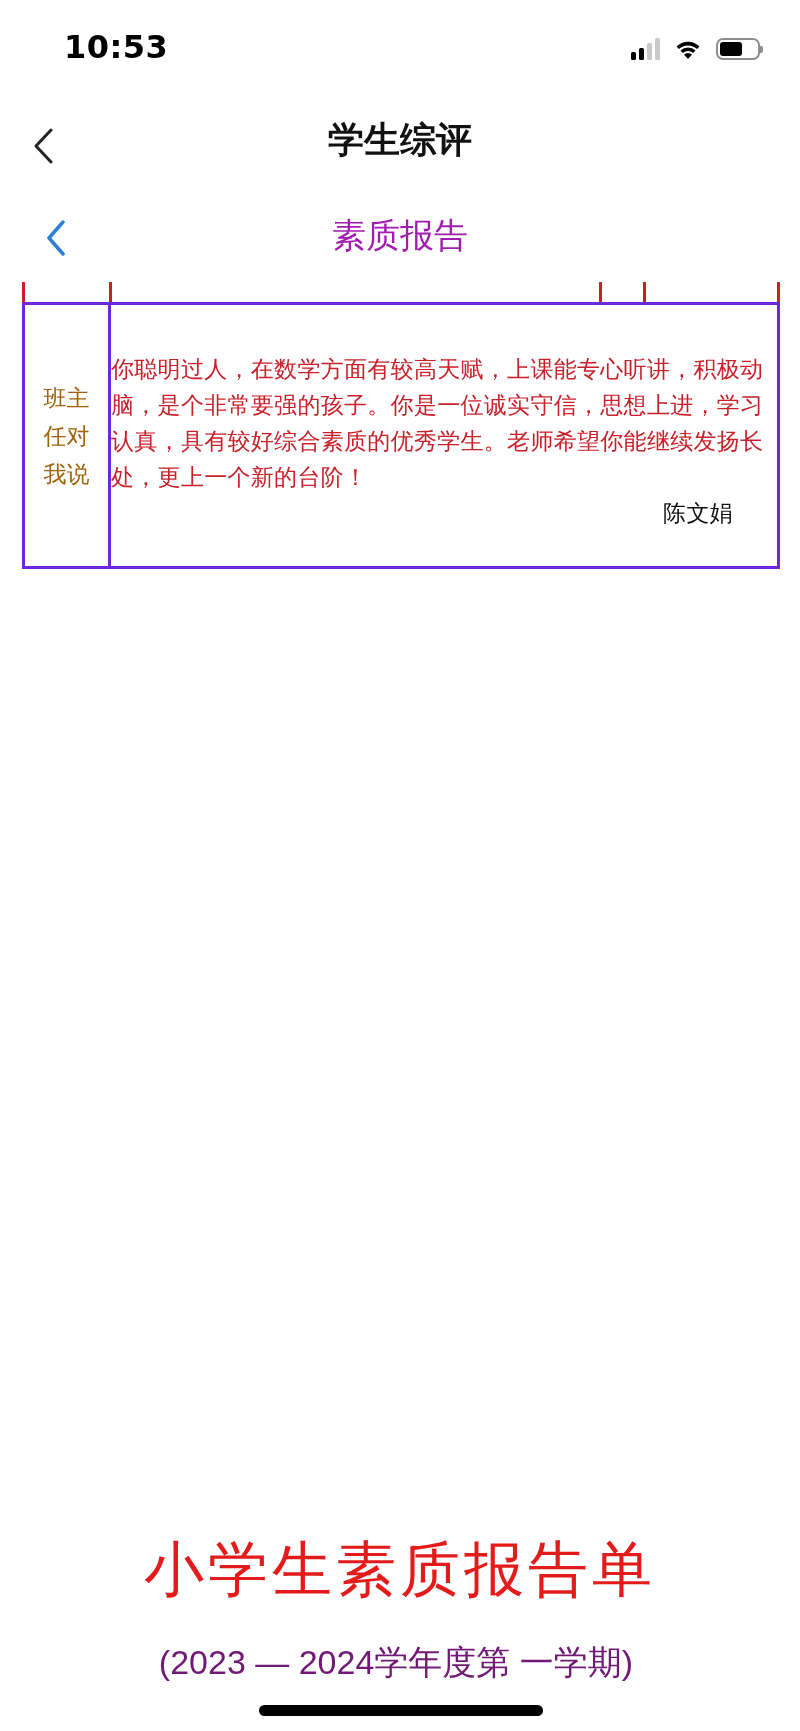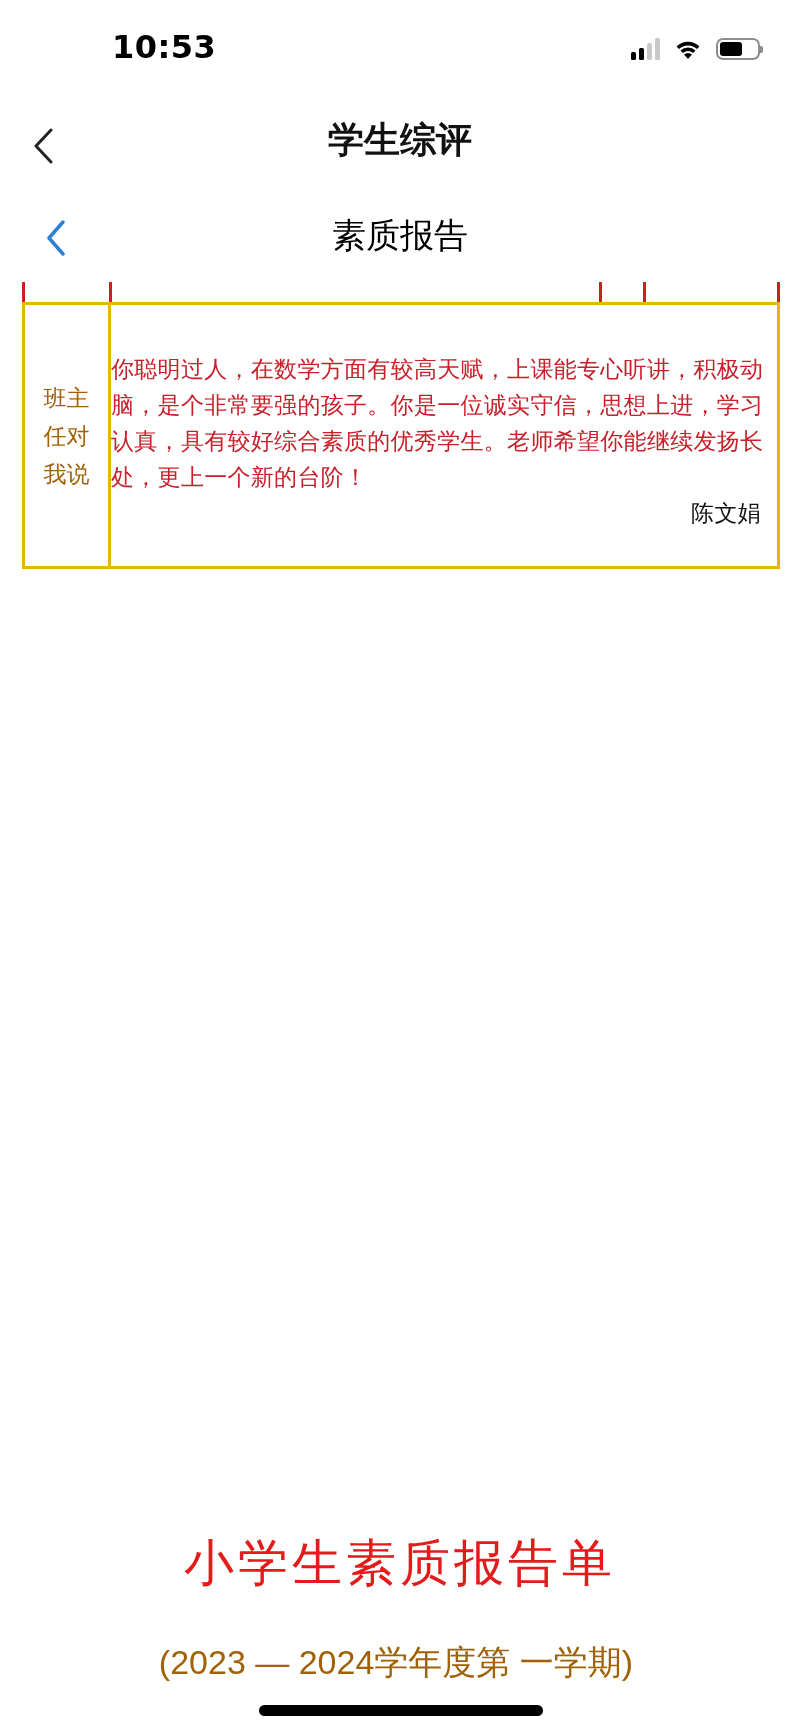--- a/index.html
+++ b/index.html
@@ -19,21 +19,20 @@
     left: 0; top: 0;
     width: 800px; height: 100px;
   }
   .status-time {
     position: absolute;
     left: 64px; top: 28px;
     font-size: 32px;
     font-weight: bold;
     color: #000;
     letter-spacing: 0.5px;
-    margin-left: 48px;
   }
   .status-icons {
     position: absolute;
     right: 40px; top: 38px;
     display: flex;
     align-items: center;
     gap: 14px;
   }
   .signal {
     display: flex;
@@ -86,21 +85,21 @@
     justify-content: center;
     pointer-events: none;
   }
   .nav-bar.primary .nav-title {
     font-size: 36px;
     font-weight: bold;
     color: #111;
   }
   .nav-bar.secondary .nav-title {
     font-size: 34px;
-    color: #000000;
+    color: #a21caf;
   }
   .back-btn {
     position: absolute;
     top: 16px;
     width: 48px;
     height: 48px;
     display: flex;
     align-items: center;
     justify-content: center;
     cursor: pointer;
@@ -130,21 +129,21 @@
   }
   table.comments {
     position: absolute;
     left: 22px;
     top: 22px;
     width: 758px;
     border-collapse: collapse;
     table-layout: fixed;
   }
   table.comments td {
-    border: 3px solid #eab308;
+    border: 3px solid #6d28d9;
     vertical-align: middle;
     padding: 0;
   }
   td.label-cell {
     width: 83px;
     text-align: center;
     color: #a16207;
     font-size: 23px;
     line-height: 38px;
     padding: 0 4px;
@@ -155,39 +154,39 @@
     font-size: 23px;
     line-height: 36px;
     letter-spacing: 0.3px;
   }
   .row-h { height: 264px; }
   .signature {
     text-align: right;
     color: #111;
     font-size: 23px;
     margin-top: 0px;
-    padding-right: 16px;
+    padding-right: 44px;
   }
 
   .report-title {
     position: absolute;
     left: 0; right: 0;
     top: 1530px;
     text-align: center;
     color: #e41b1b;
-    font-size: 50px;
+    font-size: 60px;
     letter-spacing: 4px;
     font-family: "DejaVu Sans", "Liberation Sans", sans-serif;
   }
   .report-subtitle {
     position: absolute;
     left: 0; right: 8px;
     top: 1640px;
     text-align: center;
-    color: #a16207;
+    color: #701a75;
     font-size: 34px;
     font-family: "Liberation Sans", "DejaVu Sans", sans-serif;
   }
   .home-indicator {
     position: absolute;
     left: 259px;
     top: 1705px;
     width: 284px;
     height: 11px;
     border-radius: 6px;

